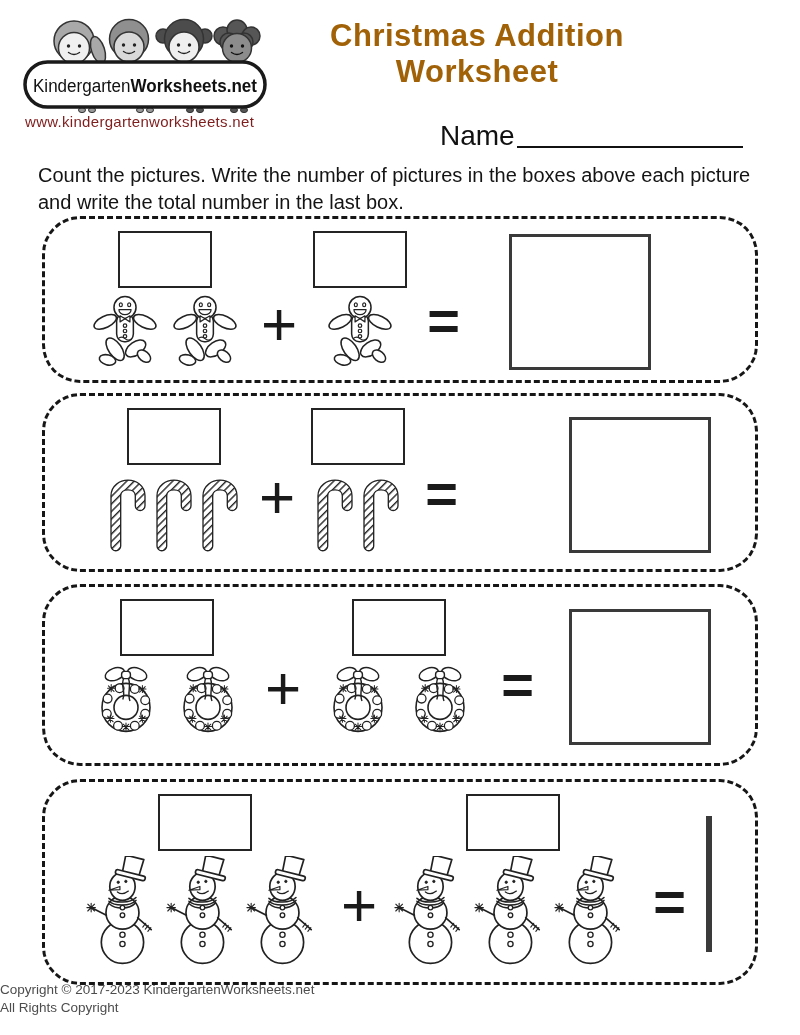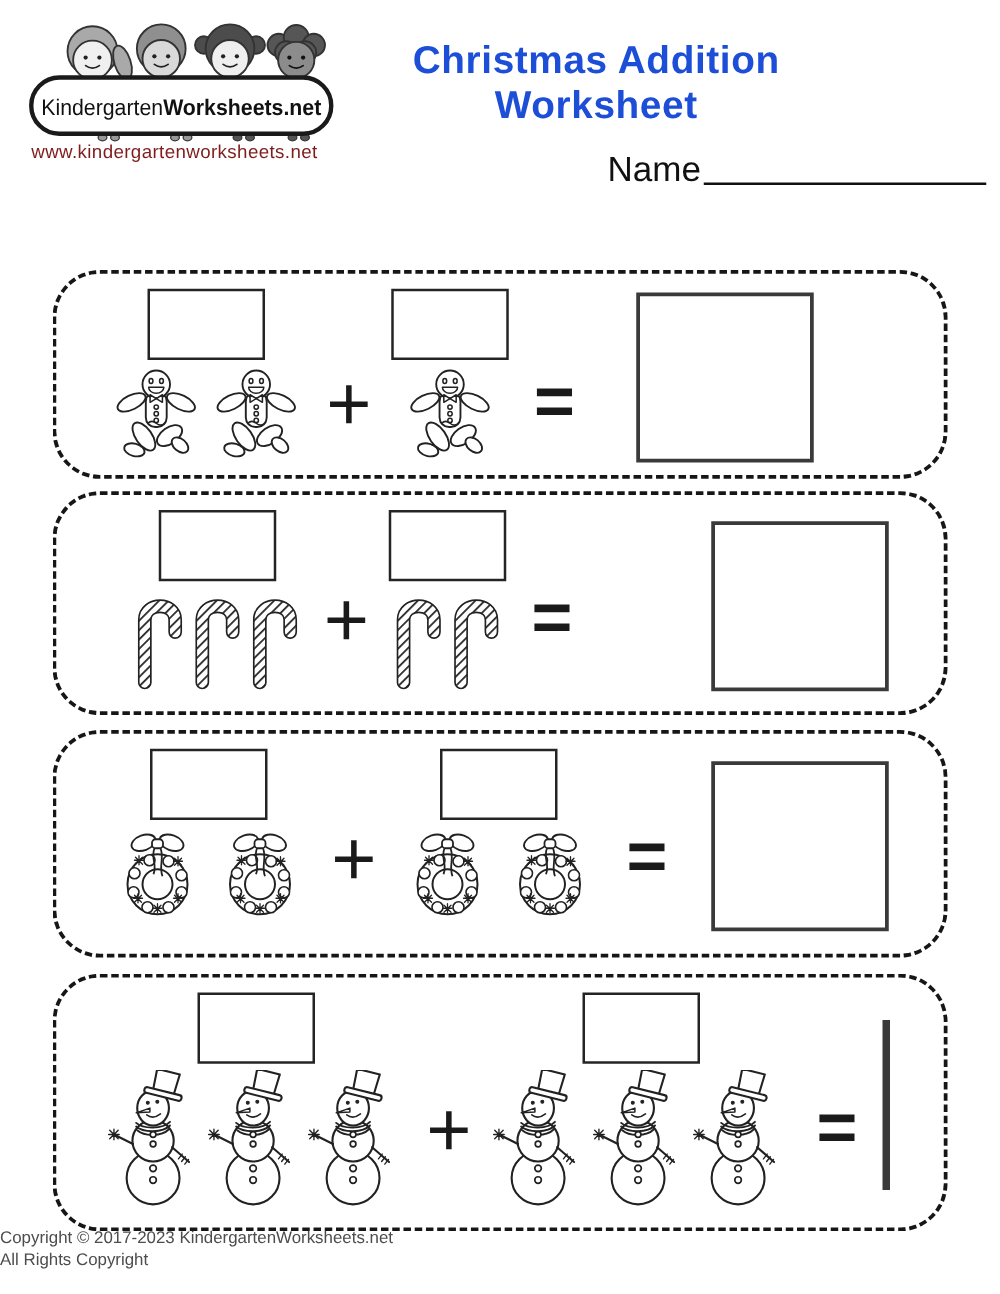--- a/index.html
+++ b/index.html
@@ -2,24 +2,24 @@
 <html><head>
 <meta charset="utf-8">
 <style>
   html,body{margin:0;padding:0;background:#fff;}
   .page{position:relative;width:800px;height:1035px;background:#fff;overflow:hidden;
         font-family:"Liberation Sans",sans-serif;color:#161616;}
 
   
   .logo{position:absolute;left:22px;top:14px;width:246px;height:100px;}
   .site-url{position:absolute;left:25px;top:113px;font-size:15px;color:#7f1d1d;letter-spacing:.3px;}
-  .page-title{position:absolute;left:272px;top:30px;width:410px;text-align:center;
-              font-size:31px;font-weight:600;letter-spacing:.5px;color:#1d4ed8;}
+  .page-title{position:absolute;left:272px;top:18px;width:410px;text-align:center;
+              font-size:31px;font-weight:600;letter-spacing:.5px;color:#a16207;}
   .name-row{position:absolute;left:440px;top:120px;display:flex;align-items:flex-end;}
-  .name-label{font-size:28px;color:#111;margin-left:46px;}
+  .name-label{font-size:28px;color:#111;}
   .name-line{display:inline-block;width:226px;height:0;border-bottom:2.5px solid #111;margin:0 0 4px 2px;}
 
   
   .instructions{position:absolute;left:38px;top:162px;width:730px;
                 font-size:20px;line-height:1.33;color:#141414;}
 
   
   .problems{position:absolute;left:42px;top:216px;width:716px;}
   .problem-row{box-sizing:border-box;display:flex;align-items:flex-start;
                border:3.5px dashed #161616;border-radius:38px;background:#fff;
@@ -222,20 +222,21 @@
 
   <div class="site-url">www.kindergartenworksheets.net</div>
 
   <div class="page-title">Christmas Addition Worksheet</div>
 
   <div class="name-row">
     <span class="name-label">Name</span>
     <span class="name-line"></span>
   </div>
 
+  <div class="instructions">Count the pictures. Write the number of pictures in the boxes above each picture and write the total number in the last box.</div>
 
   <div class="problems" id="problems">
       <section class="problem-row gingerbread-man-icon">
         <div class="addend a1">
           <div class="count-box"></div>
           <div class="pics">
             <svg class="pic" role="img" aria-label="gingerbread man">
               <use href="#sym-gingerbread-man-icon"></use>
             </svg>
             <svg class="pic" role="img" aria-label="gingerbread man">

